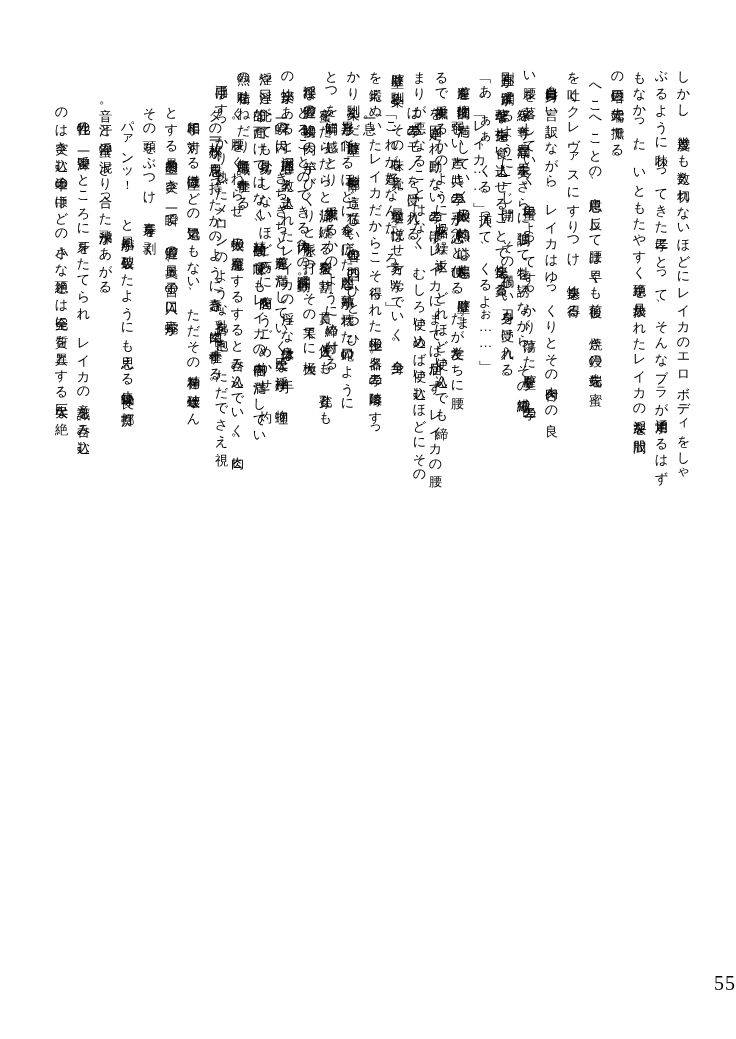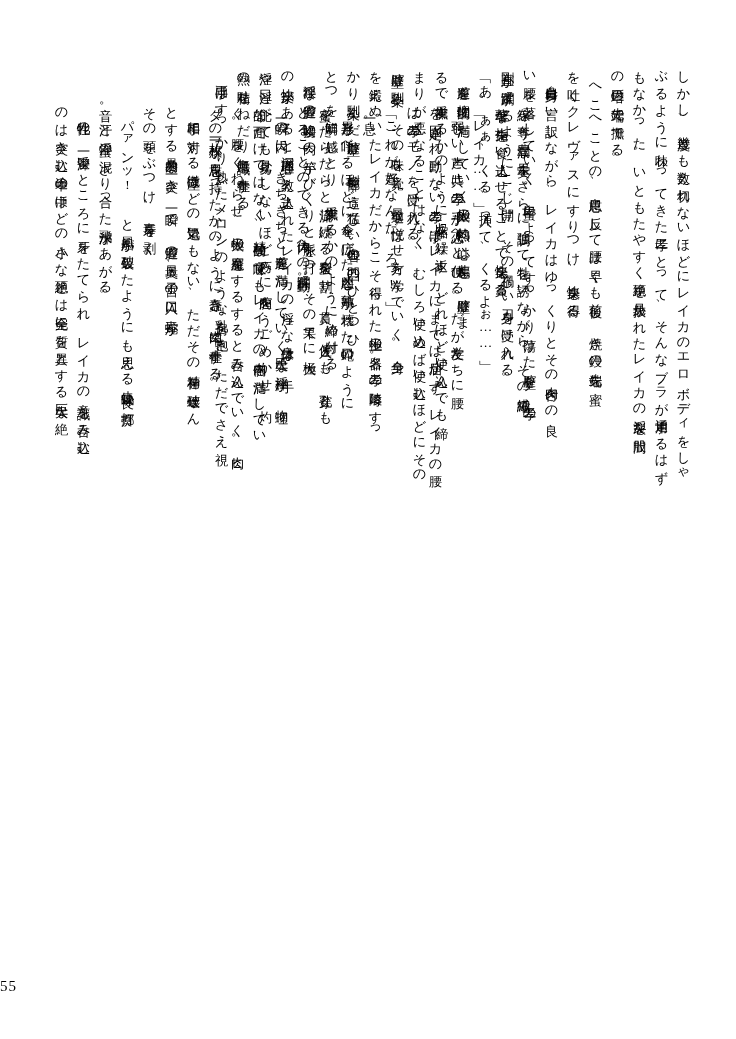--- a/index.html
+++ b/index.html
@@ -59,22 +59,22 @@
 
   .vline.indent {
     padding-top: 13px;
   }
 
   .page-number {
     position: absolute;
     left: 0;
     right: 0;
     bottom: 44px;
-    text-align: left;
-    font-size: 15px;
+    text-align: right;
+    font-size: 20px;
     font-family: "Liberation Serif", "DejaVu Serif", serif;
     letter-spacing: 1px;
   }
 </style>
 </head>
 <body>
 
 <div class="page">
 
   <div class="block-right">

